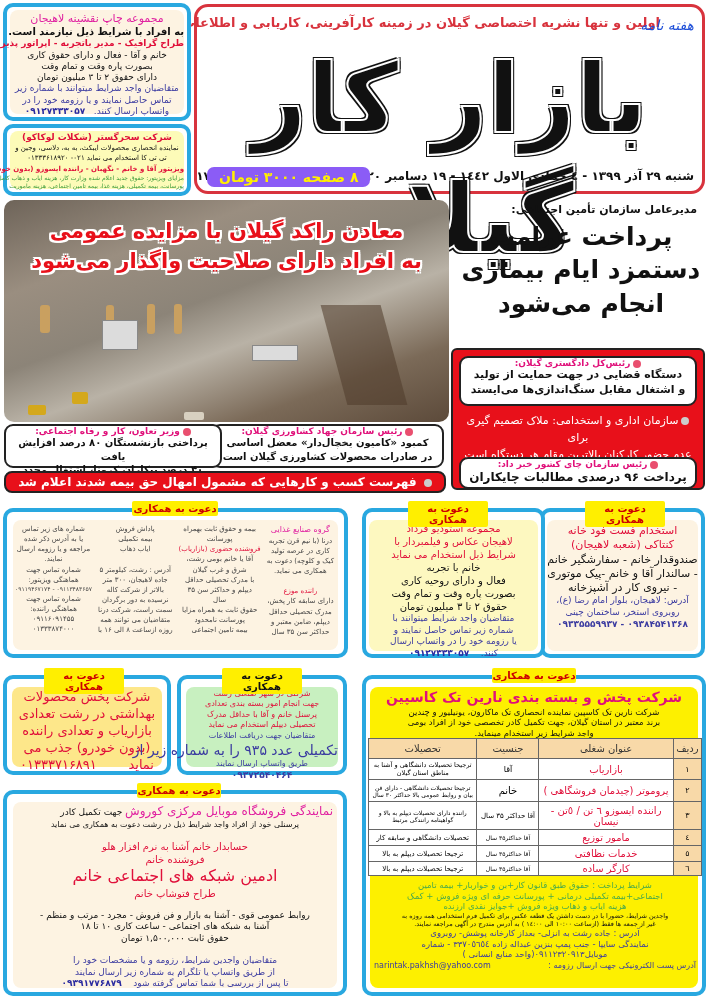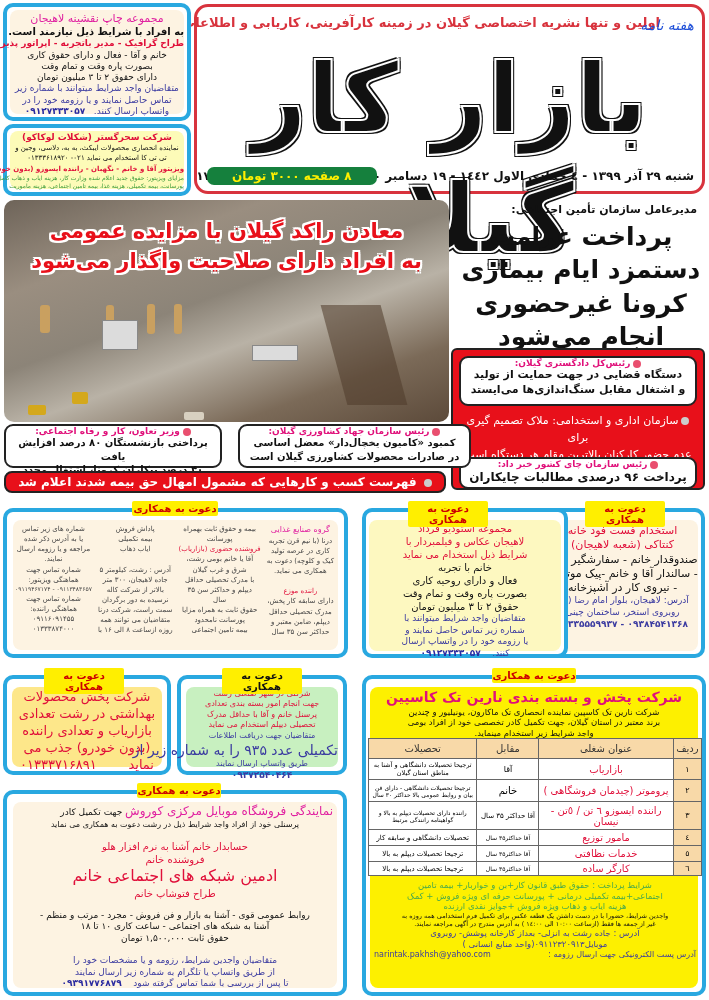--- a/index.html
+++ b/index.html
@@ -13,21 +13,21 @@
 .red{color:#e0103a}
 .mag{color:#e020a0}
 .blue{color:#3a3aa0}
 .dark{color:#111}
 
 #masthead{left:194px;top:4px;width:511px;height:190px;border:3px solid #d8333d;border-radius:14px}
 #tagline{right:42px;top:8px;font-size:13px;color:#d8333d;font-weight:bold;white-space:nowrap}
 #hafte{right:8px;top:10px;font-size:14px;font-style:italic;color:#1d4ed8;font-family:"DejaVu Serif",serif}
 #logo{left:10px;right:10px;top:32px;height:120px;font-size:96px;font-weight:bold;color:#111;text-align:center;line-height:120px;letter-spacing:6px;-webkit-text-stroke:2px #fff;text-shadow:0 0 0 #111,2px 2px 0 #111,-2px -2px 0 #111,2px -2px 0 #111,-2px 2px 0 #111}
 #dateline{right:8px;top:162px;font-size:12px;font-weight:bold;color:#111;white-space:nowrap}
-#price{left:10px;top:160px;background:#15803d;color:#ffef00;font-size:12px;font-weight:bold;padding:2px 25px;border-radius:7px}
+#price{left:10px;top:160px;background:#8b5cf6;color:#ffef00;font-size:14px;font-weight:bold;padding:2px 12px;border-radius:7px}
 
 #photo{left:4px;top:200px;width:445px;height:222px;border-radius:10px;overflow:hidden;background:linear-gradient(160deg,#6e6459 0%,#9a8e80 25%,#8c8478 45%,#b9b2a6 60%,#7b6a58 80%,#5c4a3a 100%)}
 .ph-build{position:absolute;background:#dcdcdc;border:1px solid #888}
 .ph-silo{position:absolute;background:#c9a060;border-radius:3px}
 .ph-truck{position:absolute;background:#d4a81c;border-radius:2px}
 #photo-headline{position:absolute;left:0;right:0;top:16px;text-align:center;color:#e8101a;font-weight:bold;font-size:21px;line-height:1.45;text-shadow:2px 0 0 #fff,-2px 0 0 #fff,0 2px 0 #fff,0 -2px 0 #fff,2px 2px 0 #fff,-2px -2px 0 #fff,2px -2px 0 #fff,-2px 2px 0 #fff}
 
 #kicker{right:12px;top:203px;font-size:11px;font-weight:bold;color:#111}
 #headline-main{right:8px;top:220px;width:240px;text-align:center;font-size:25px;font-weight:bold;color:#111;line-height:1.33}
 #redpanel{left:451px;top:348px;width:254px;height:142px;background:#e8101a;border:2px solid #222;border-radius:6px}
@@ -101,41 +101,40 @@
   <div id="photo-headline">
     <div>معادن راکد گیلان با مزایده عمومی</div>
     <div>به افراد دارای صلاحیت واگذار می‌شود</div>
   </div>
 </div>
 
 <div id="kicker" class="abs">مدیرعامل سازمان تأمین اجتماعی:</div>
 <div id="headline-main" class="abs">
   <div>پرداخت غرامت</div>
   <div>دستمزد ایام بیماری</div>
-  <div>کرونا غیرحضوری</div>
   <div>انجام می‌شود</div>
 </div>
 
 <div id="redpanel" class="abs">
   <div class="wpill" style="left:6px;right:6px;top:6px;height:50px">
     <div class="sub"><span class="bullet"></span><span>رئیس‌کل دادگستری گیلان:</span></div>
     <div class="pillt">دستگاه قضایی در جهت حمایت از تولید</div>
     <div class="pillt">و اشتغال مقابل سنگ‌اندازی‌ها می‌ایستد</div>
   </div>
   <div class="abs" style="left:6px;right:6px;top:62px;text-align:center;color:#fff;font-weight:normal;font-size:11px;line-height:1.55">
     <div><span class="bullet gray"></span><span>سازمان اداری و استخدامی:</span> <span>ملاک تصمیم گیری برای</span></div>
     <div>عدم حضور کارکنان بالاترین مقام هر دستگاه است</div>
   </div>
   <div class="wpill" style="left:6px;right:6px;top:107px;height:32px">
     <div class="sub"><span class="bullet"></span><span>رئیس سازمان چای کشور خبر داد:</span></div>
     <div class="pillt" style="font-size:12px">پرداخت ۹۶ درصدی مطالبات چایکاران</div>
   </div>
 </div>
 
-<div class="wpill2" style="left:238px;top:424px;width:233px;height:44px">
+<div class="wpill2" style="left:211px;top:424px;width:233px;height:44px">
   <div class="sub"><span class="bullet"></span><span>رئیس سازمان جهاد کشاورزی گیلان:</span></div>
   <div class="pillt" style="font-size:10px">کمبود «کامیون یخچال‌دار» معضل اساسی</div>
   <div class="pillt" style="font-size:10px">در صادرات محصولات کشاورزی گیلان است</div>
 </div>
 <div class="wpill2" style="left:4px;top:424px;width:218px;height:44px">
   <div class="sub"><span class="bullet"></span><span>وزیر تعاون، کار و رفاه اجتماعی:</span></div>
   <div class="pillt" style="font-size:10px">پرداختی بازنشستگان ۸۰ درصد افزایش یافت</div>
   <div class="pillt" style="font-size:10px">۴۰ درصد بیکاران کرونا، اشتغال مجدد داشتند</div>
 </div>
 <div id="redbar" class="abs"><span class="bullet gray"></span> <span>فهرست کسب و کارهایی که مشمول امهال حق بیمه شدند اعلام شد</span></div>
@@ -147,21 +146,21 @@
     <span class="line dark m">صندوقدار خانم - سفارشگیر خانم</span>
     <span class="line dark m">- سالندار آقا و خانم -پیک موتوری</span>
     <span class="line dark m">- نیروی کار در آشپزخانه</span>
     <span class="line blue s">آدرس: لاهیجان، بلوار امام رضا (ع)،</span>
     <span class="line blue s">روبروی استخر، ساختمان چینی</span>
     <span class="line blue s" style="font-weight:bold">۰۹۳۸۴۵۴۱۳۶۸ - ۰۹۳۳۵۵۵۹۹۳۷</span>
   </div>
 </div>
 <div class="tag" style="left:585px;top:501px;width:80px">دعوت به همکاری</div>
 
-<div class="box" style="left:362px;top:508px;width:206px;height:150px;">
+<div class="box" style="left:362px;top:508px;width:183px;height:150px;">
   <div class="inner" style="left:3px;top:8px;right:3px;bottom:3px;background:#fdf8c0;padding-top:2px;">
     <span class="line red s" style="font-size:10px">مجموعه استودیو فرداد</span>
     <span class="line red s" style="font-size:10px">لاهیجان عکاس و فیلمبردار با</span>
     <span class="line red s" style="font-size:10px">شرایط ذیل استخدام می نماید</span>
     <span class="line dark s" style="font-size:10px">خانم با تجربه</span>
     <span class="line dark s" style="font-size:10px">فعال و دارای روحیه کاری</span>
     <span class="line dark s" style="font-size:10px">بصورت پاره وقت و تمام وقت</span>
     <span class="line dark s" style="font-size:10px">حقوق ۲ تا ۳ میلیون تومان</span>
     <span class="line blue s">متقاضیان واجد شرایط میتوانند با</span>
     <span class="line blue s">شماره زیر تماس حاصل نمایند و</span>
@@ -286,21 +285,21 @@
     <span class="line dark" style="font-size:8.5px">واجد شرایط زیر استخدام مینماید.</span>
   </div>
 </div>
 <div class="tag" style="left:492px;top:668px;width:84px">دعوت به همکاری</div>
 
 <table id="jobtable">
   <thead>
     <tr>
       <th>ردیف</th>
       <th style="width:130px">عنوان شغلی</th>
-      <th style="width:60px">مقابل</th>
+      <th style="width:60px">جنسیت</th>
       <th style="width:105px">تحصیلات</th>
     </tr>
   </thead>
   <tbody>
     <tr style="height:21px">
       <td class="num">۱</td>
       <td class="title">بازاریاب</td>
       <td>آقا</td>
       <td style="font-size:6.5px">ترجیحا تحصیلات دانشگاهی و آشنا به مناطق استان گیلان</td>
     </tr>
@@ -337,18 +336,19 @@
   </tbody>
 </table>
 
 <div class="abs" style="left:368px;top:880px;width:334px;">
   <span class="line" style="font-size:8.5px;color:#4aaa4a">شرایط پرداخت : حقوق طبق قانون کار+بن و خواربار+ بیمه تامین</span>
   <span class="line" style="font-size:8.5px;color:#4aaa4a">اجتماعی+بیمه تکمیلی درمانی + پورسانت حرفه ای ویژه فروش + کمک</span>
   <span class="line" style="font-size:8.5px;color:#4aaa4a">هزینه ایاب و ذهاب ویژه فروش +جوایز نقدی ارزنده</span>
   <span class="line dark" style="font-size:6.5px">واجدین شرایط، حضورا با در دست داشتن یک قطعه عکس برای تکمیل فرم استخدامی همه روزه به</span>
   <span class="line dark" style="font-size:6.5px">غیر از جمعه ها فقط (ازساعت ۱۰:۰۰ الی ۱٤:۰۰ ) به آدرس مندرج در آگهی مراجعه نمایند.</span>
   <span class="line blue" style="font-size:8.5px">آدرس : جاده رشت به انزلی- بعداز کارخانه پوشش- روبروی</span>
+  <span class="line blue" style="font-size:8.5px">نمایندگی سایپا - جنب پمپ بنزین عبداله زاده    ۳۳۷۰٥٦٥٤ - شماره</span>
   <span class="line blue" style="font-size:8.5px">موبایل۰۹۱۱۲۳۲۰۹۱۳(واحد منابع انسانی )</span>
   <div style="display:flex;justify-content:space-between;padding:0 6px;font-size:8px;color:#3a3aa0;margin-top:1px">
     <span>آدرس پست الکترونیکی جهت ارسال رزومه :</span>
     <span style="direction:ltr">narintak.pakhsh@yahoo.com</span>
   </div>
 </div>
 
 </body></html>

